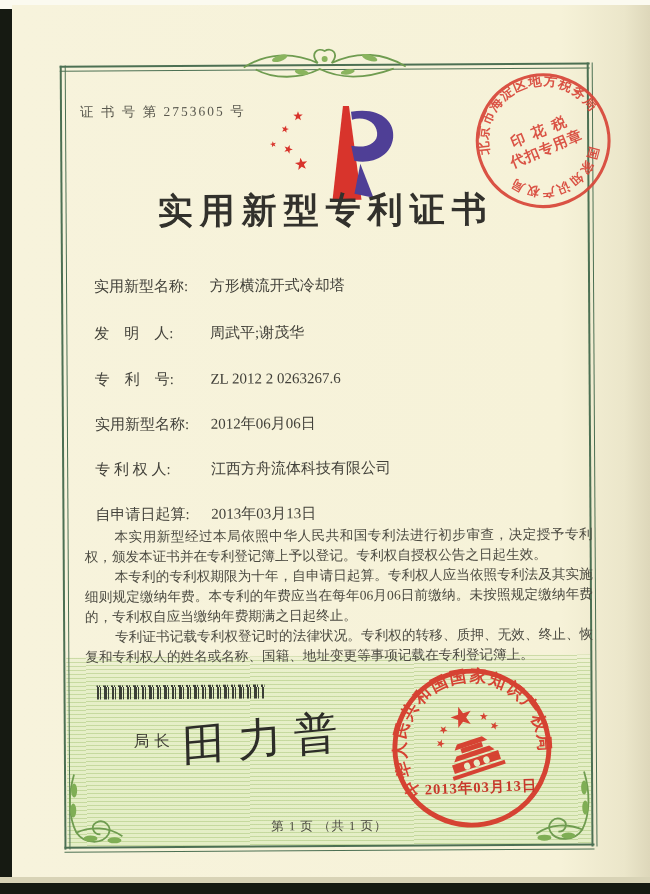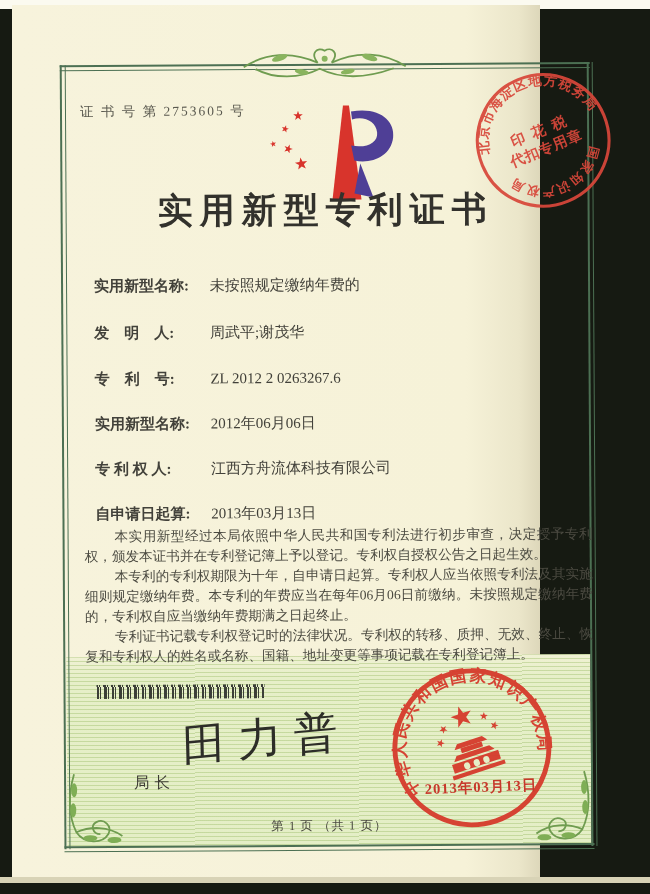--- a/index.html
+++ b/index.html
@@ -4,21 +4,21 @@
 <style>
   html,body{margin:0;padding:0;}
   body{
     width:650px;height:894px;position:relative;overflow:hidden;
     background:#161a12;
     font-family:"Liberation Serif","DejaVu Serif",serif;
   }
   .scan-strip-top{position:absolute;left:0;top:0;width:650px;height:9px;background:#fbfaf0;}
   .scan-strip-bottom{position:absolute;left:0;top:877px;width:650px;height:6px;background:#d8d3b6;}
   .paper{
-    position:absolute;left:12px;top:5px;width:528px;height:872px;
+    position:absolute;left:12px;top:5px;width:638px;height:872px;
     background:linear-gradient(90deg,#f7f3dc 0%,#f6f2d8 86%,#ebe6ca 96%,#ddd7ba 100%);
   }
   .cert{position:absolute;left:0;top:0;right:0;bottom:0;transform:rotate(-0.35deg);}
 
   
   .green-zone{
     position:absolute;left:53px;top:651px;width:524px;height:189px;z-index:0;
     background:
       repeating-linear-gradient(180deg,rgba(146,182,92,.38) 0 1px,rgba(146,182,92,0) 1px 4px),
       linear-gradient(180deg,#f0f1d4 0%,#e6efc8 12%,#e4eec6 100%);
@@ -35,34 +35,34 @@
 
   
   .cert-number{position:absolute;left:70px;top:97px;font-size:13.5px;letter-spacing:2px;color:#5a594f;z-index:3;}
   .logo{position:absolute;left:238px;top:96px;width:150px;height:106px;z-index:3;}
   .tax-stamp{position:absolute;left:456px;top:60px;width:154px;height:154px;z-index:4;opacity:.93;}
   .title{position:absolute;left:50px;top:182px;width:530px;text-align:center;
     font-size:35px;font-weight:600;letter-spacing:7px;color:#32312c;z-index:3;}
 
   
   .field-row{position:absolute;left:83px;font-size:15px;color:#42413a;z-index:3;white-space:nowrap;}
-  .field-label{display:inline-block;min-width:112px;font-weight:bold;}
+  .field-label{display:inline-block;min-width:112px;}
   .fr1{top:271px}.fr2{top:318px}.fr3{top:364px}.fr4{top:409px}.fr5{top:454px}.fr6{top:499px}
 
   
   .paragraphs{position:absolute;left:72px;top:521px;width:508px;z-index:3;
     font-size:13.6px;line-height:20px;color:#4b4a41;text-align:justify;}
   .paragraphs p{margin:0;text-indent:2.2em;}
 
   
   .barcode{position:absolute;left:83px;top:679px;width:168px;height:14px;z-index:3;
     background:repeating-linear-gradient(90deg,
       #3c3f38 0 2px,transparent 2px 3px,#3c3f38 3px 4px,transparent 4px 7px,
       #3c3f38 7px 10px,transparent 10px 11px,#3c3f38 11px 12px,transparent 12px 15px);}
-  .director-label{position:absolute;left:120px;top:767px;font-size:15.5px;letter-spacing:5px;color:#3c3b33;z-index:3;}
+  .director-label{position:absolute;left:120px;top:725px;font-size:15.5px;letter-spacing:5px;color:#3c3b33;z-index:3;}
   .signature{position:absolute;left:168px;top:704px;font-size:44px;letter-spacing:12px;color:#2d2d28;
     transform:rotate(-5deg) skewX(-4deg);font-weight:500;z-index:3;}
   .office-seal{position:absolute;left:372px;top:658px;width:172px;height:172px;z-index:4;opacity:.95;}
   .seal-date{position:absolute;left:382px;top:774px;width:170px;text-align:center;z-index:5;
     font-size:14.5px;font-weight:bold;color:#c7382b;letter-spacing:1px;transform:rotate(-2deg);}
   .page-footer{position:absolute;left:50px;top:813px;width:530px;text-align:center;
     font-size:12.5px;color:#4a4a40;letter-spacing:1px;z-index:3;}
 </style>
 </head>
 <body>
@@ -150,21 +150,21 @@
       </text>
       <text x="75" y="70" font-size="14" fill="#d8473a" font-weight="bold" text-anchor="middle" letter-spacing="2">印 花 税</text>
       <text x="75" y="88" font-size="14" fill="#d8473a" font-weight="bold" text-anchor="middle" letter-spacing="1">代扣专用章</text>
     </g>
   </svg>
 
   <div class="title">实用新型专利证书</div>
 
   <div class="field-row fr1">
     <span class="field-label">实用新型名称:</span>
-    <span class="field-value">未按照规定缴纳年费的</span>
+    <span class="field-value">方形横流开式冷却塔</span>
   </div>
   <div class="field-row fr2">
     <span class="field-label">发　明　人:</span>
     <span class="field-value">周武平;谢茂华</span>
   </div>
   <div class="field-row fr3">
     <span class="field-label">专　利　号:</span>
     <span class="field-value">ZL 2012 2 0263267.6</span>
   </div>
   <div class="field-row fr4">

